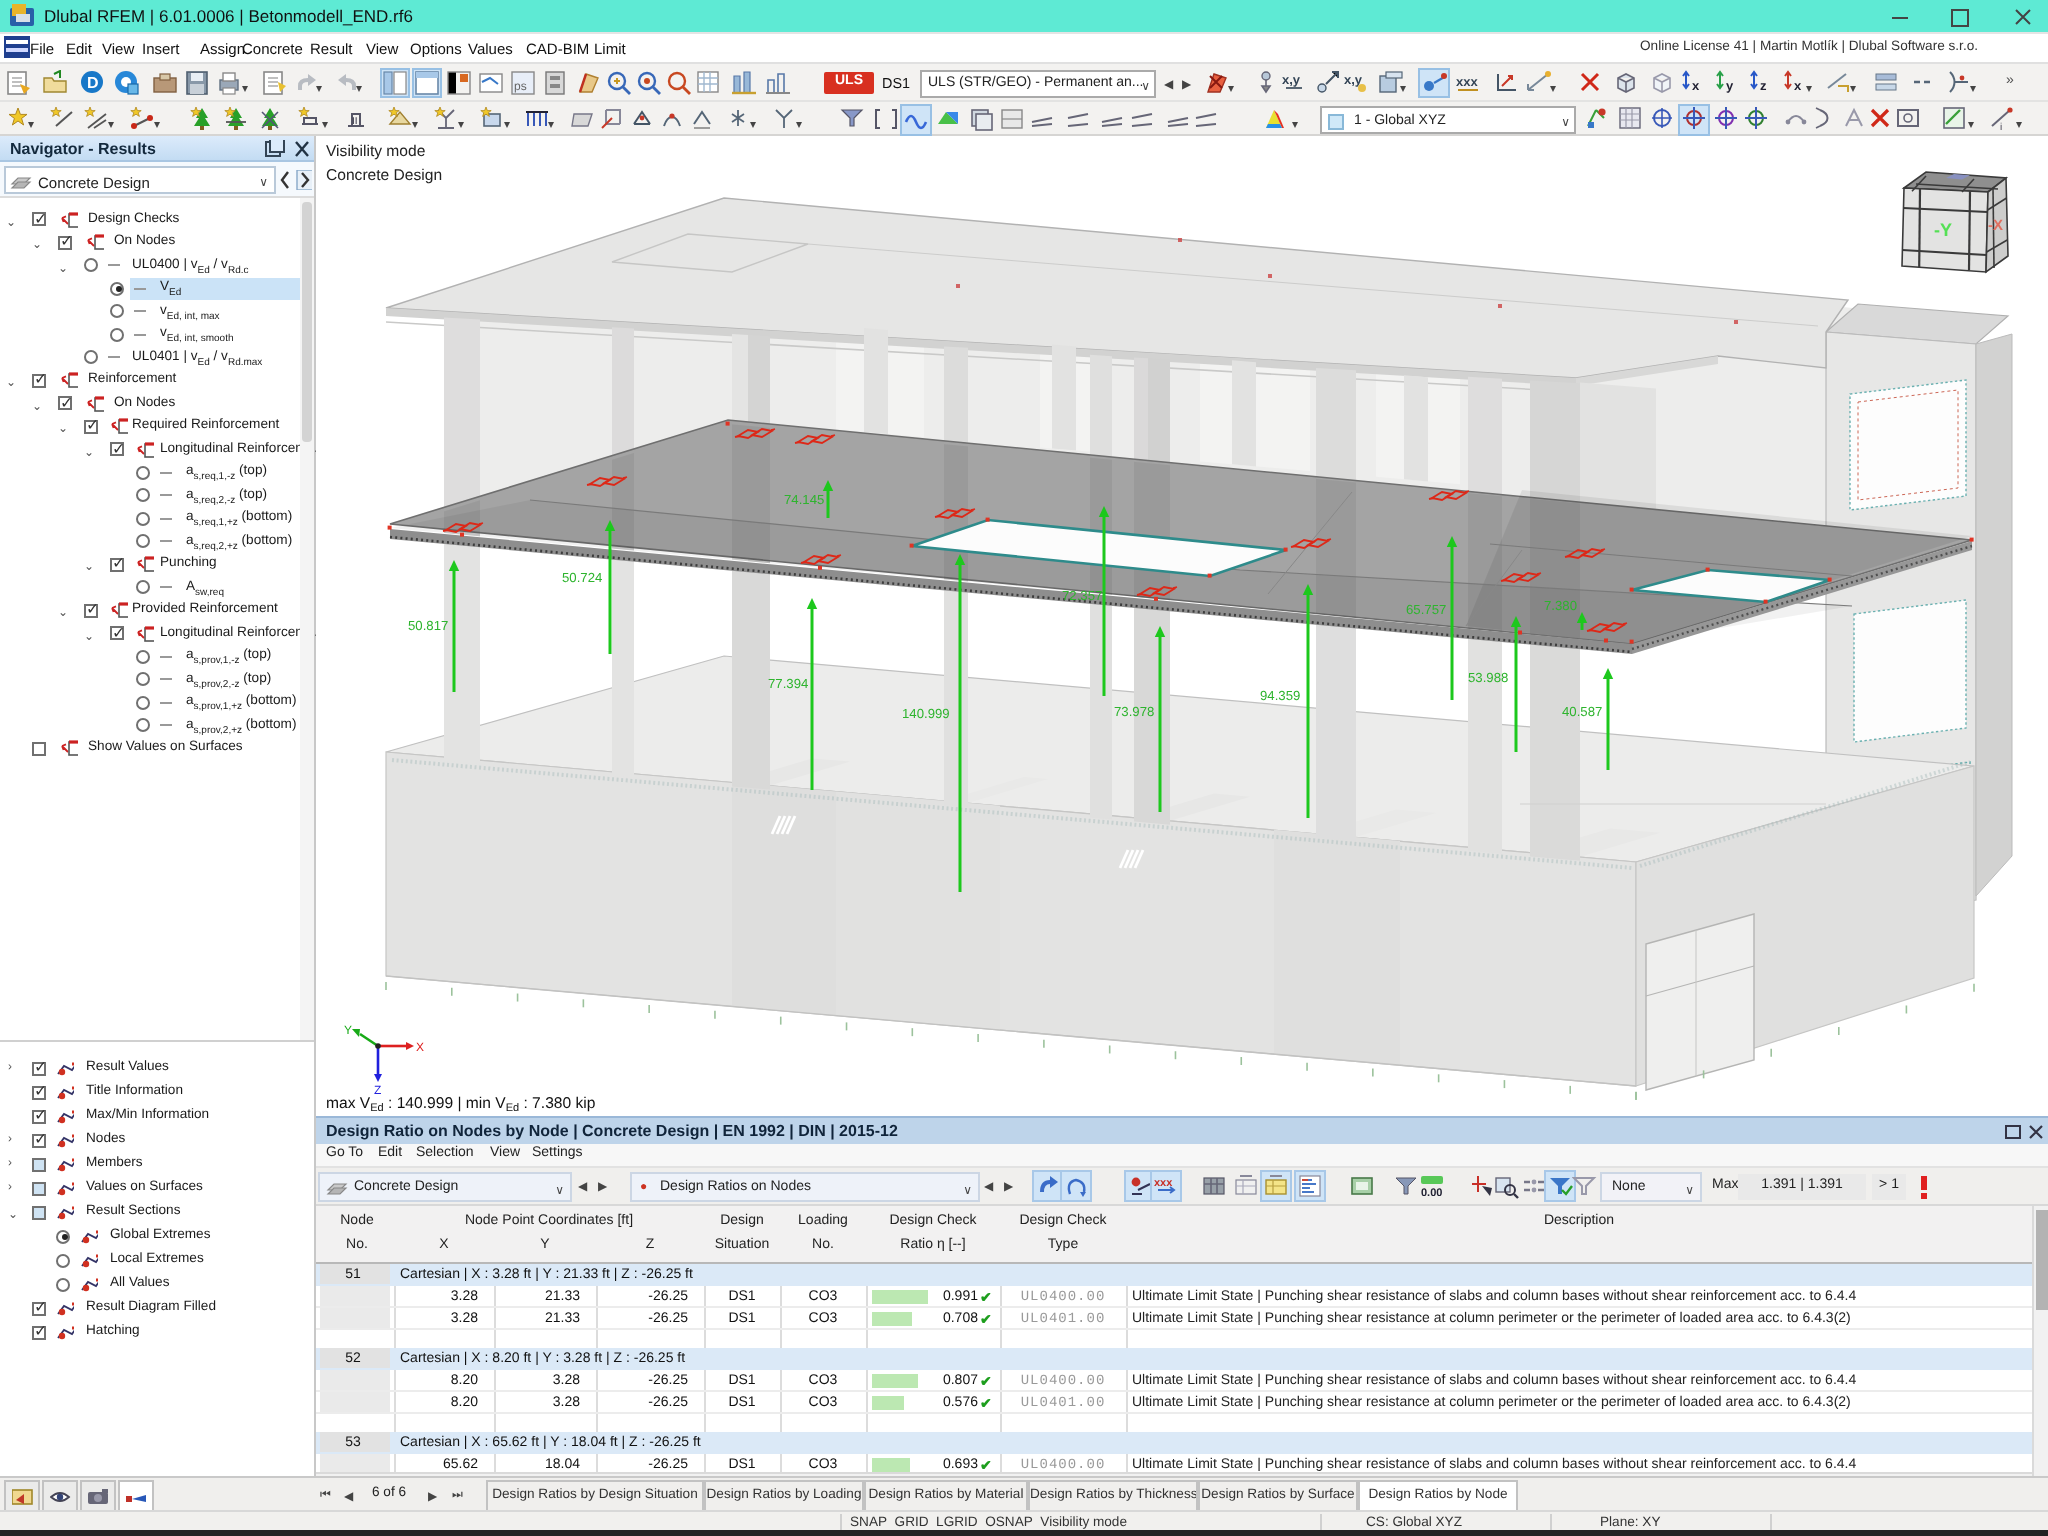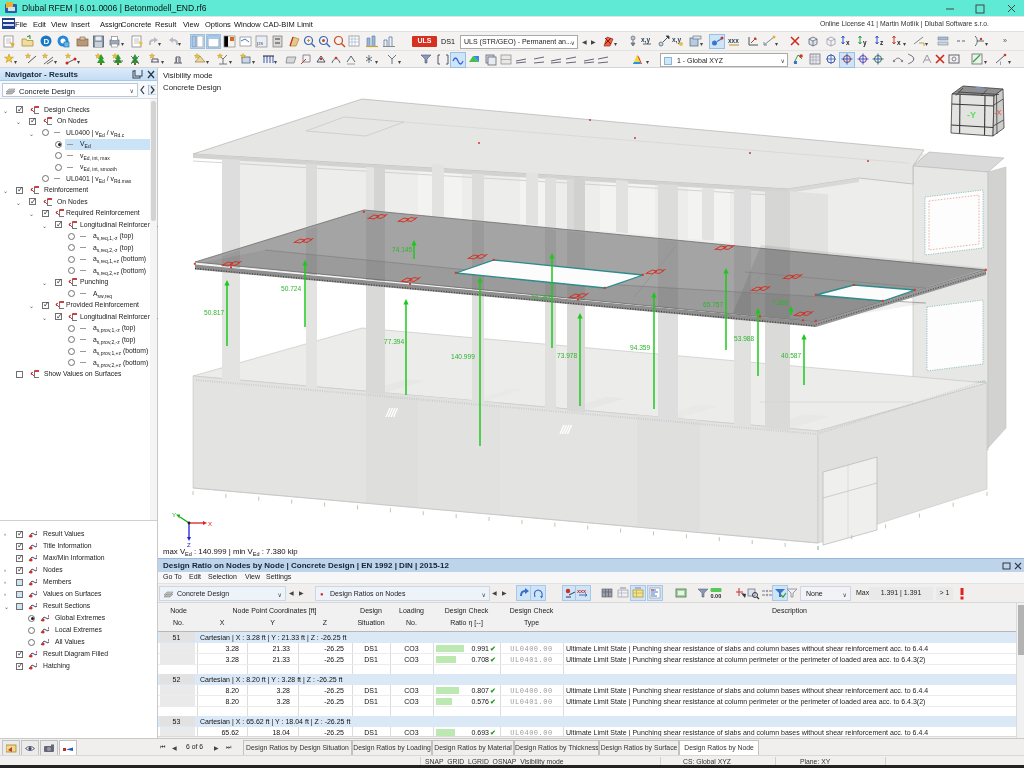--- a/index.html
+++ b/index.html
@@ -74,21 +74,21 @@
     </svg>
  <span class="menuitem" style="left:15px">File</span>
  <span class="menuitem" style="left:33px">Edit</span>
  <span class="menuitem" style="left:51px">View</span>
  <span class="menuitem" style="left:71px">Insert</span>
  <span class="menuitem" style="left:100px">Assign</span>
  <span class="menuitem" style="left:121px">Concrete</span>
  <span class="menuitem" style="left:155px">Result</span>
  <span class="menuitem" style="left:183px">View</span>
  <span class="menuitem" style="left:205px">Options</span>
- <span class="menuitem" style="left:234px">Window</span>
+ <span class="menuitem" style="left:234px">Values</span>
  <span class="menuitem" style="left:263px">CAD-BIM</span>
  <span class="menuitem" style="left:297px">Limit</span>
  <span id="lic">Online License 41 | Martin Motlík | Dlubal Software s.r.o.</span>
 </div>
 <div id="toolbar1">
     <svg style="position:absolute;left:3px;top:3px" width="13" height="13">
       <rect x="1" y="1" width="9" height="11" fill="#fff" stroke="#888" stroke-width="0.8"></rect>
       <path d="M3 4 L8 4 M3 6 L8 6 M3 8 L8 8" stroke="#aaa" stroke-width="0.7"></path>
       <path d="M7 7 L12 9 L9 12 Z" fill="#e8a820"></path>
     </svg>

